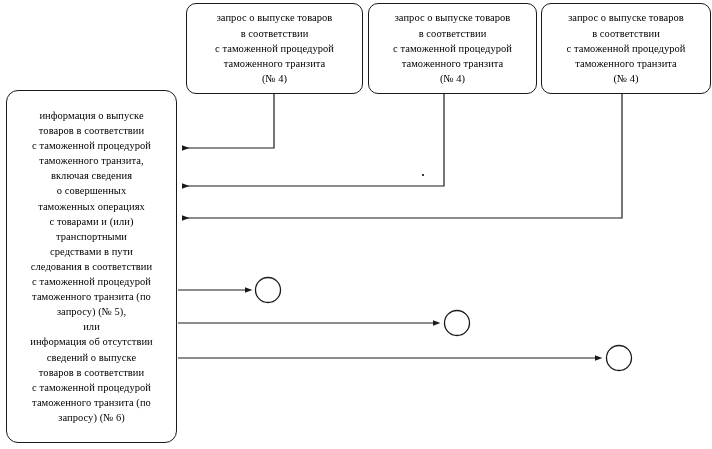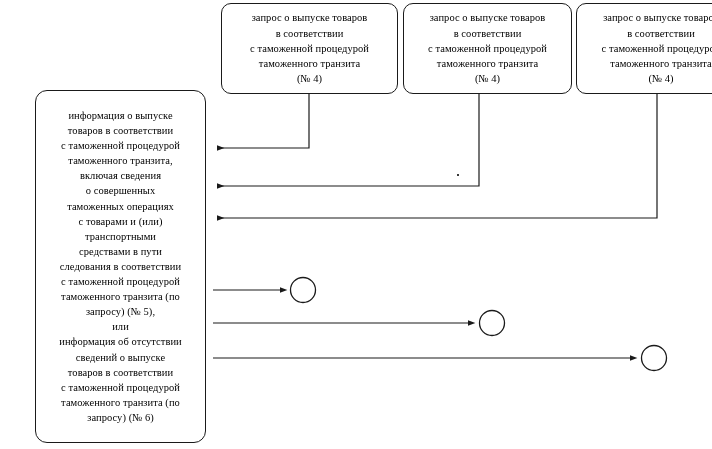--- a/index.html
+++ b/index.html
@@ -13,21 +13,20 @@
     position: relative;
     font-family: "Liberation Serif", "DejaVu Serif", serif;
     color: #000000;
     overflow: hidden;
   }
   #diagram-canvas {
     position: absolute;
     left: 0; top: 0;
     width: 603px;
     height: 449px;
-    margin-left: 35px;
   }
   .node-box {
     position: absolute;
     box-sizing: border-box;
     border: 1px solid #1a1a1a;
     border-radius: 10px;
     background: #ffffff;
     display: flex;
     align-items: center;
     justify-content: center;
@@ -40,21 +39,21 @@
     letter-spacing: 0.05px;
     white-space: pre-line;
     text-align: center;
     width: 100%;
   }
   #request-box-1 { left: 186px; top: 3px;  width: 177px; height: 91px; }
   #request-box-2 { left: 368px; top: 3px;  width: 169px; height: 91px; }
   #request-box-3 { left: 541px; top: 3px;  width: 170px; height: 91px; }
 
   #info-box {
-    left: 0;
+    left: 6px;
     top: 90px;
     width: 171px;
     height: 353px;
     border-radius: 12px;
     align-items: center;
   }
   #info-box .node-text {
     font-size: 10.5px;
     line-height: 15.1px;
   }

